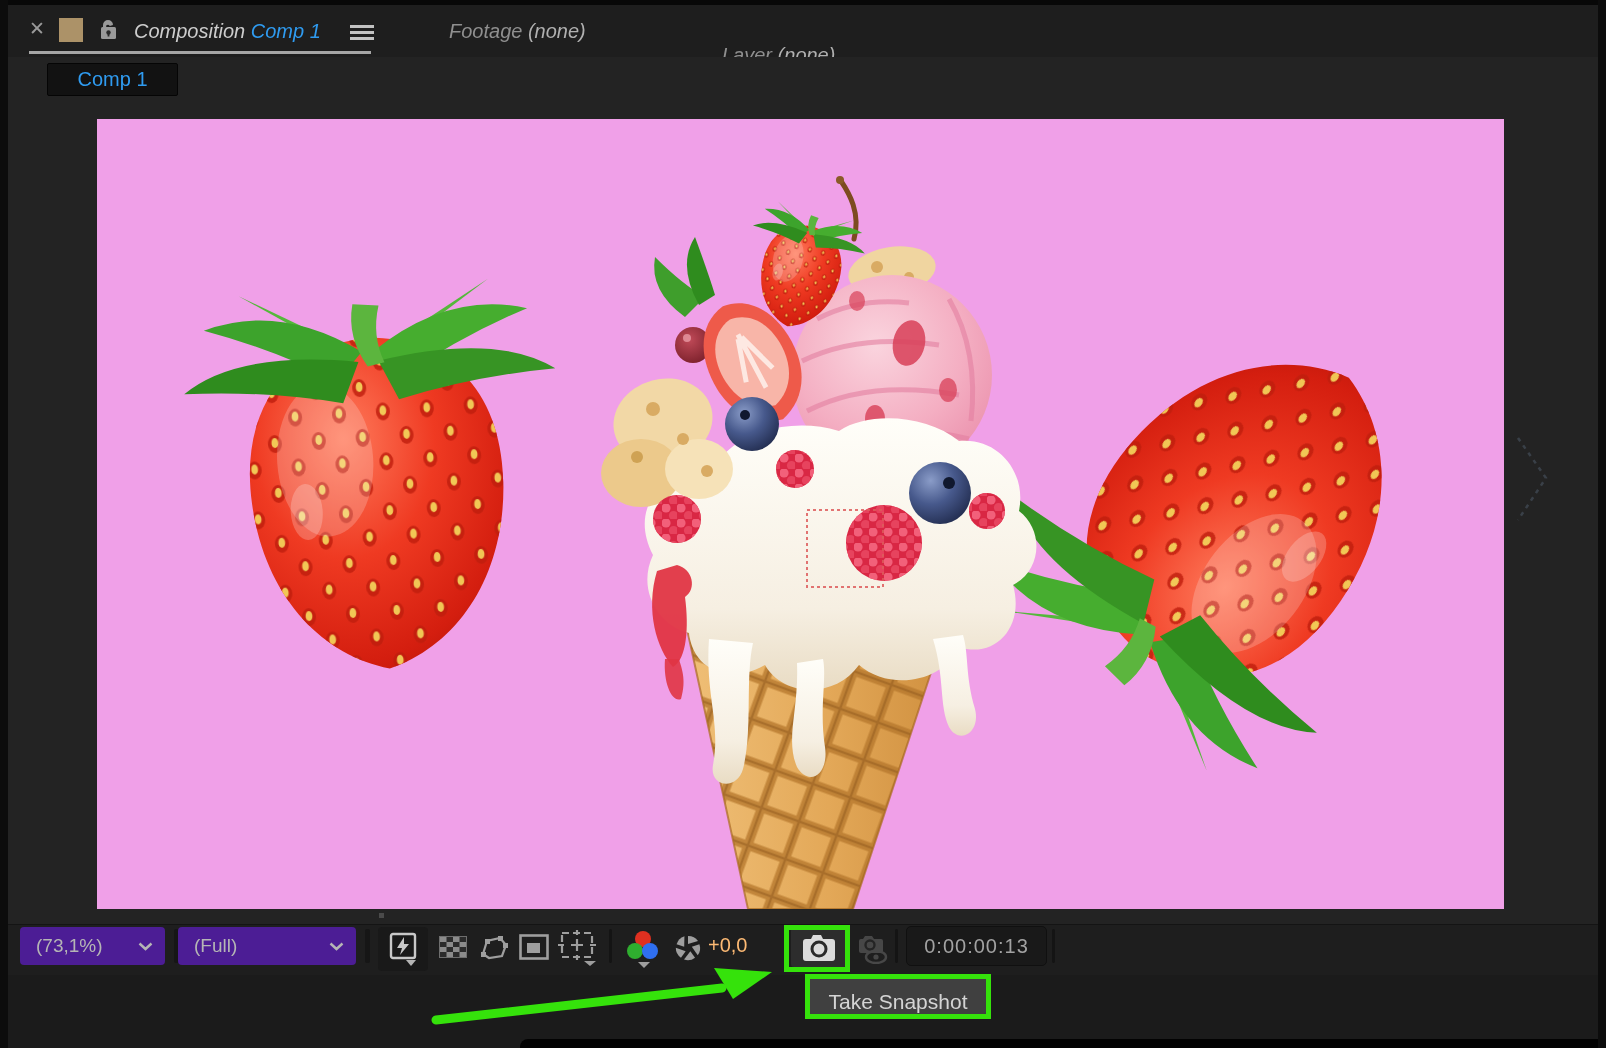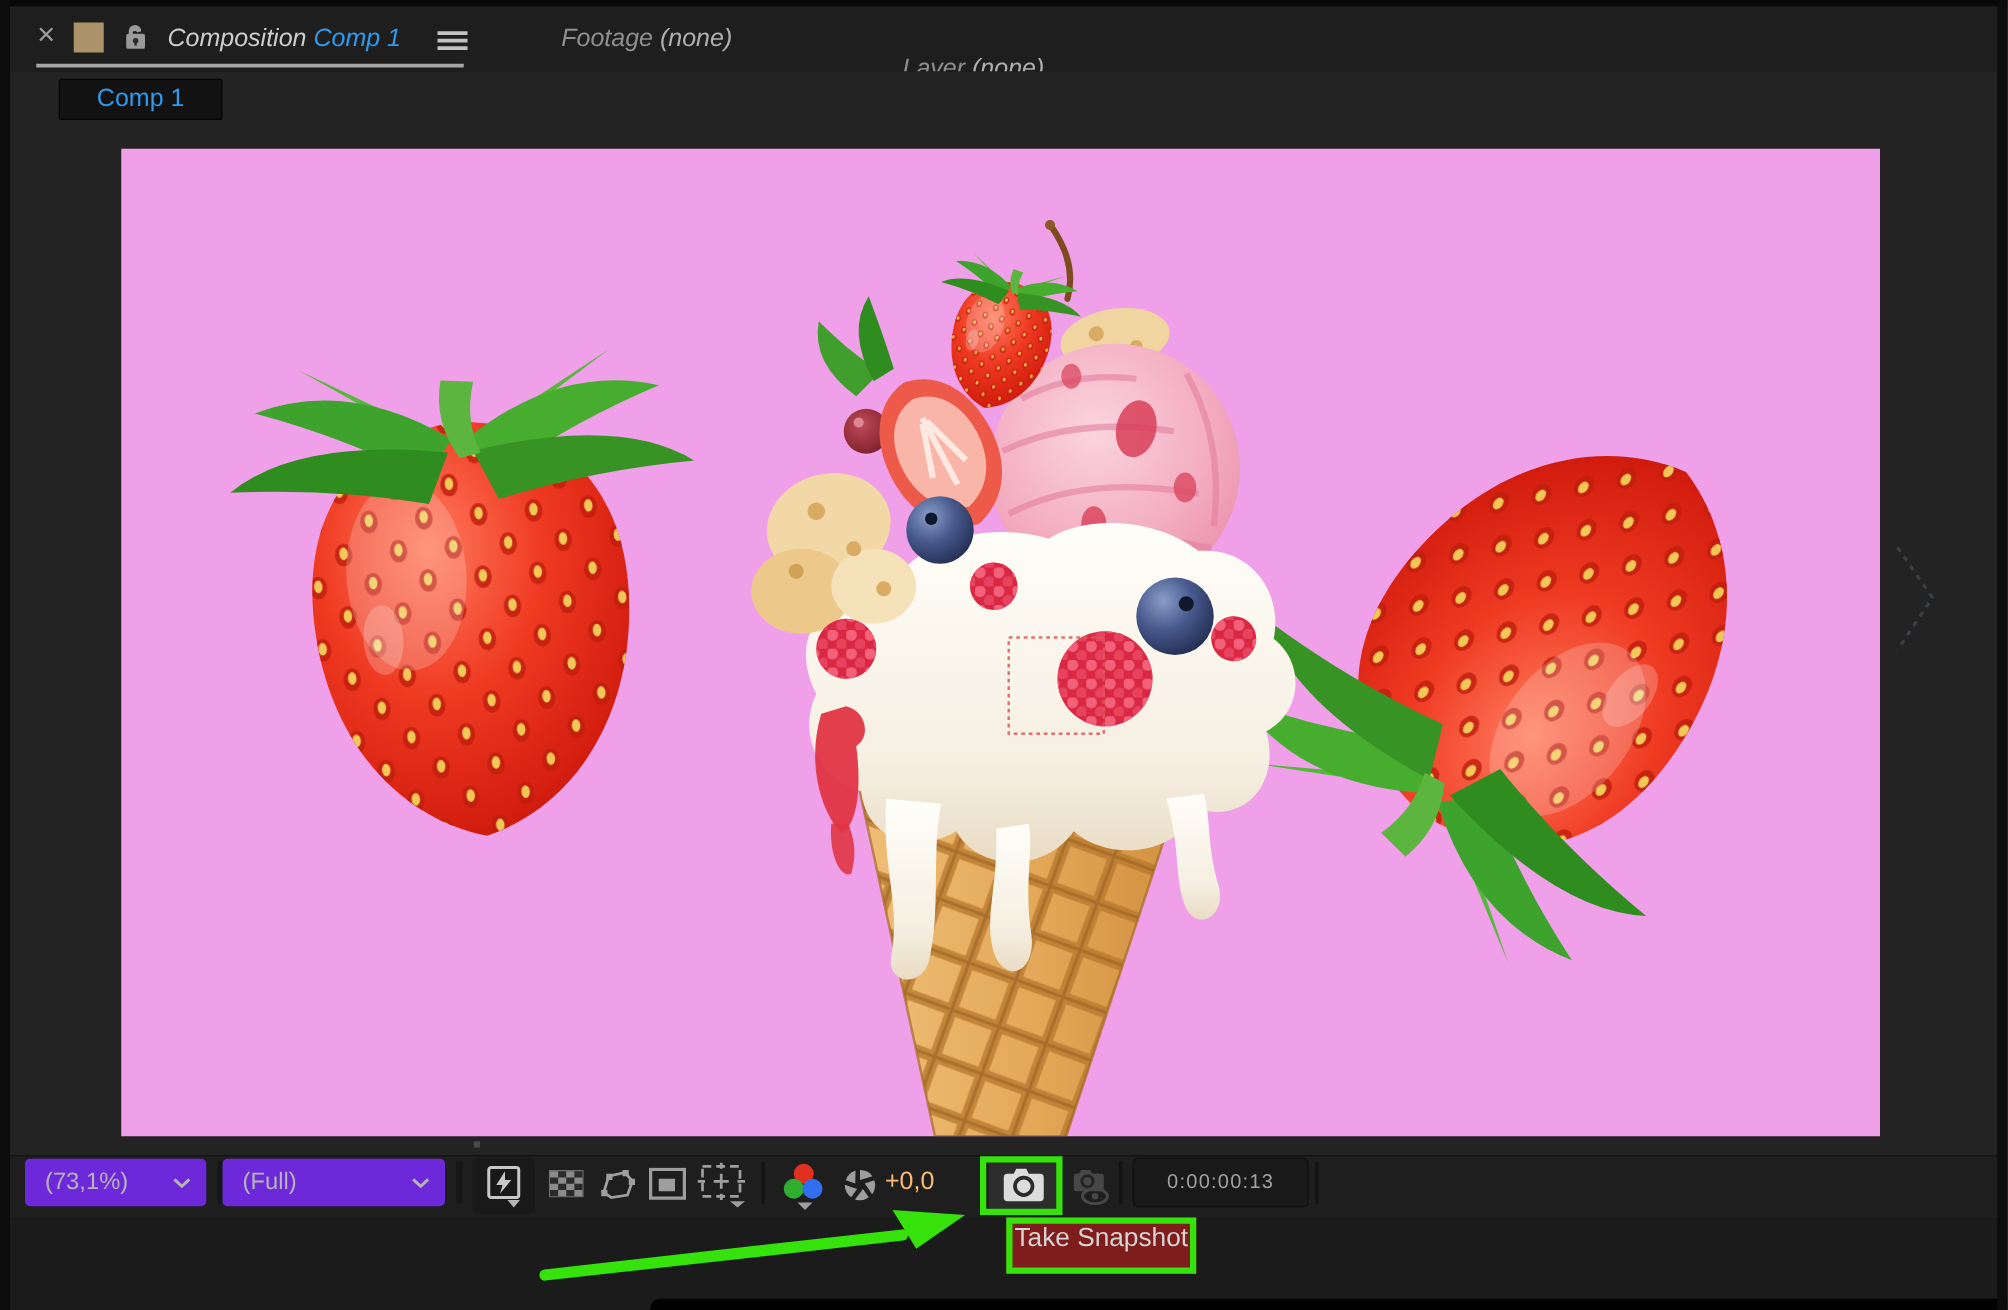--- a/index.html
+++ b/index.html
@@ -30,36 +30,36 @@
 
   
   .pasteboard{position:absolute;left:8px;top:57px;width:1590px;height:867px;background:#232323;}
   .canvas{position:absolute;left:89px;top:62px;width:1407px;height:790px;background:#f0a0e8;overflow:hidden;}
   .pb-chevron{position:absolute;left:1508px;top:379px;width:34px;height:86px;opacity:.65;}
 
   
   .sep-line{position:absolute;left:8px;top:924px;width:1590px;height:1px;background:#141414;}
   .toolbar{position:absolute;left:8px;top:925px;width:1590px;height:50px;background:#1e1e1e;}
   .mini-dot{position:absolute;left:371px;top:-12px;width:5px;height:5px;background:#4a4a4a;}
-  .dropdown{position:absolute;top:2px;height:38px;background:#6d28d9;border-radius:4px;color:#b5b5b5;font-size:19px;display:flex;align-items:center;padding:0 12px 0 16px;}
+  .dropdown{position:absolute;top:2px;height:38px;background:#4c1d95;border-radius:4px;color:#b5b5b5;font-size:19px;display:flex;align-items:center;padding:0 12px 0 16px;}
   .dd-zoom{left:12px;width:145px;}
   .dd-res{left:170px;width:178px;}
   .dd-label{flex:1;}
   .divider{position:absolute;top:4px;width:5px;height:34px;background:#161616;border-radius:2px;}
   .icon-btn{position:absolute;display:flex;align-items:center;justify-content:center;}
   .tile{background:#191919;border-radius:4px;}
   .cam-tile{position:absolute;left:783px;top:3px;width:56px;height:39px;background:#2d2d2d;border-radius:3px;display:flex;align-items:center;justify-content:center;}
   .exposure-val{position:absolute;left:700px;top:9px;color:#fdba74;font-size:20px;}
-  .timecode{position:absolute;left:898px;top:1px;width:141px;height:40px;background:#191919;border:1px solid #101010;border-radius:5px;color:#a2a2a2;font-size:16px;letter-spacing:1px;display:flex;align-items:center;justify-content:center;}
+  .timecode{position:absolute;left:898px;top:1px;width:141px;height:40px;background:#191919;border:1px solid #101010;border-radius:5px;color:#a2a2a2;font-size:20px;letter-spacing:1px;display:flex;align-items:center;justify-content:center;}
 
   
   .bottombar{position:absolute;left:8px;top:975px;width:1590px;height:73px;background:#1b1b1b;}
   .bottom-black{position:absolute;left:520px;top:1039px;width:1086px;height:9px;background:#020202;border-top-left-radius:8px;}
   .green-box{position:absolute;left:784px;top:925px;width:66px;height:47px;border:5px solid #35e20b;z-index:10;}
-  .snapshot-chip{position:absolute;left:805px;top:974px;width:152px;height:45px;background:#7f1d1d;border:5px solid #35e20b;color:#d4d4d4;font-size:21px;display:flex;align-items:flex-start;justify-content:center;z-index:10;}
+  .snapshot-chip{position:absolute;left:805px;top:974px;width:186px;height:45px;background:#404040;border:5px solid #35e20b;color:#d4d4d4;font-size:21px;display:flex;align-items:flex-end;justify-content:center;z-index:10;}
   .arrow-layer{position:absolute;left:0;top:0;width:1606px;height:1048px;pointer-events:none;z-index:9;}
 </style>
 </head>
 <body>
 
 <div class="screen">
   <div class="frame-top"></div>
 
   <div class="tabbar">
     <div class="close-btn">

